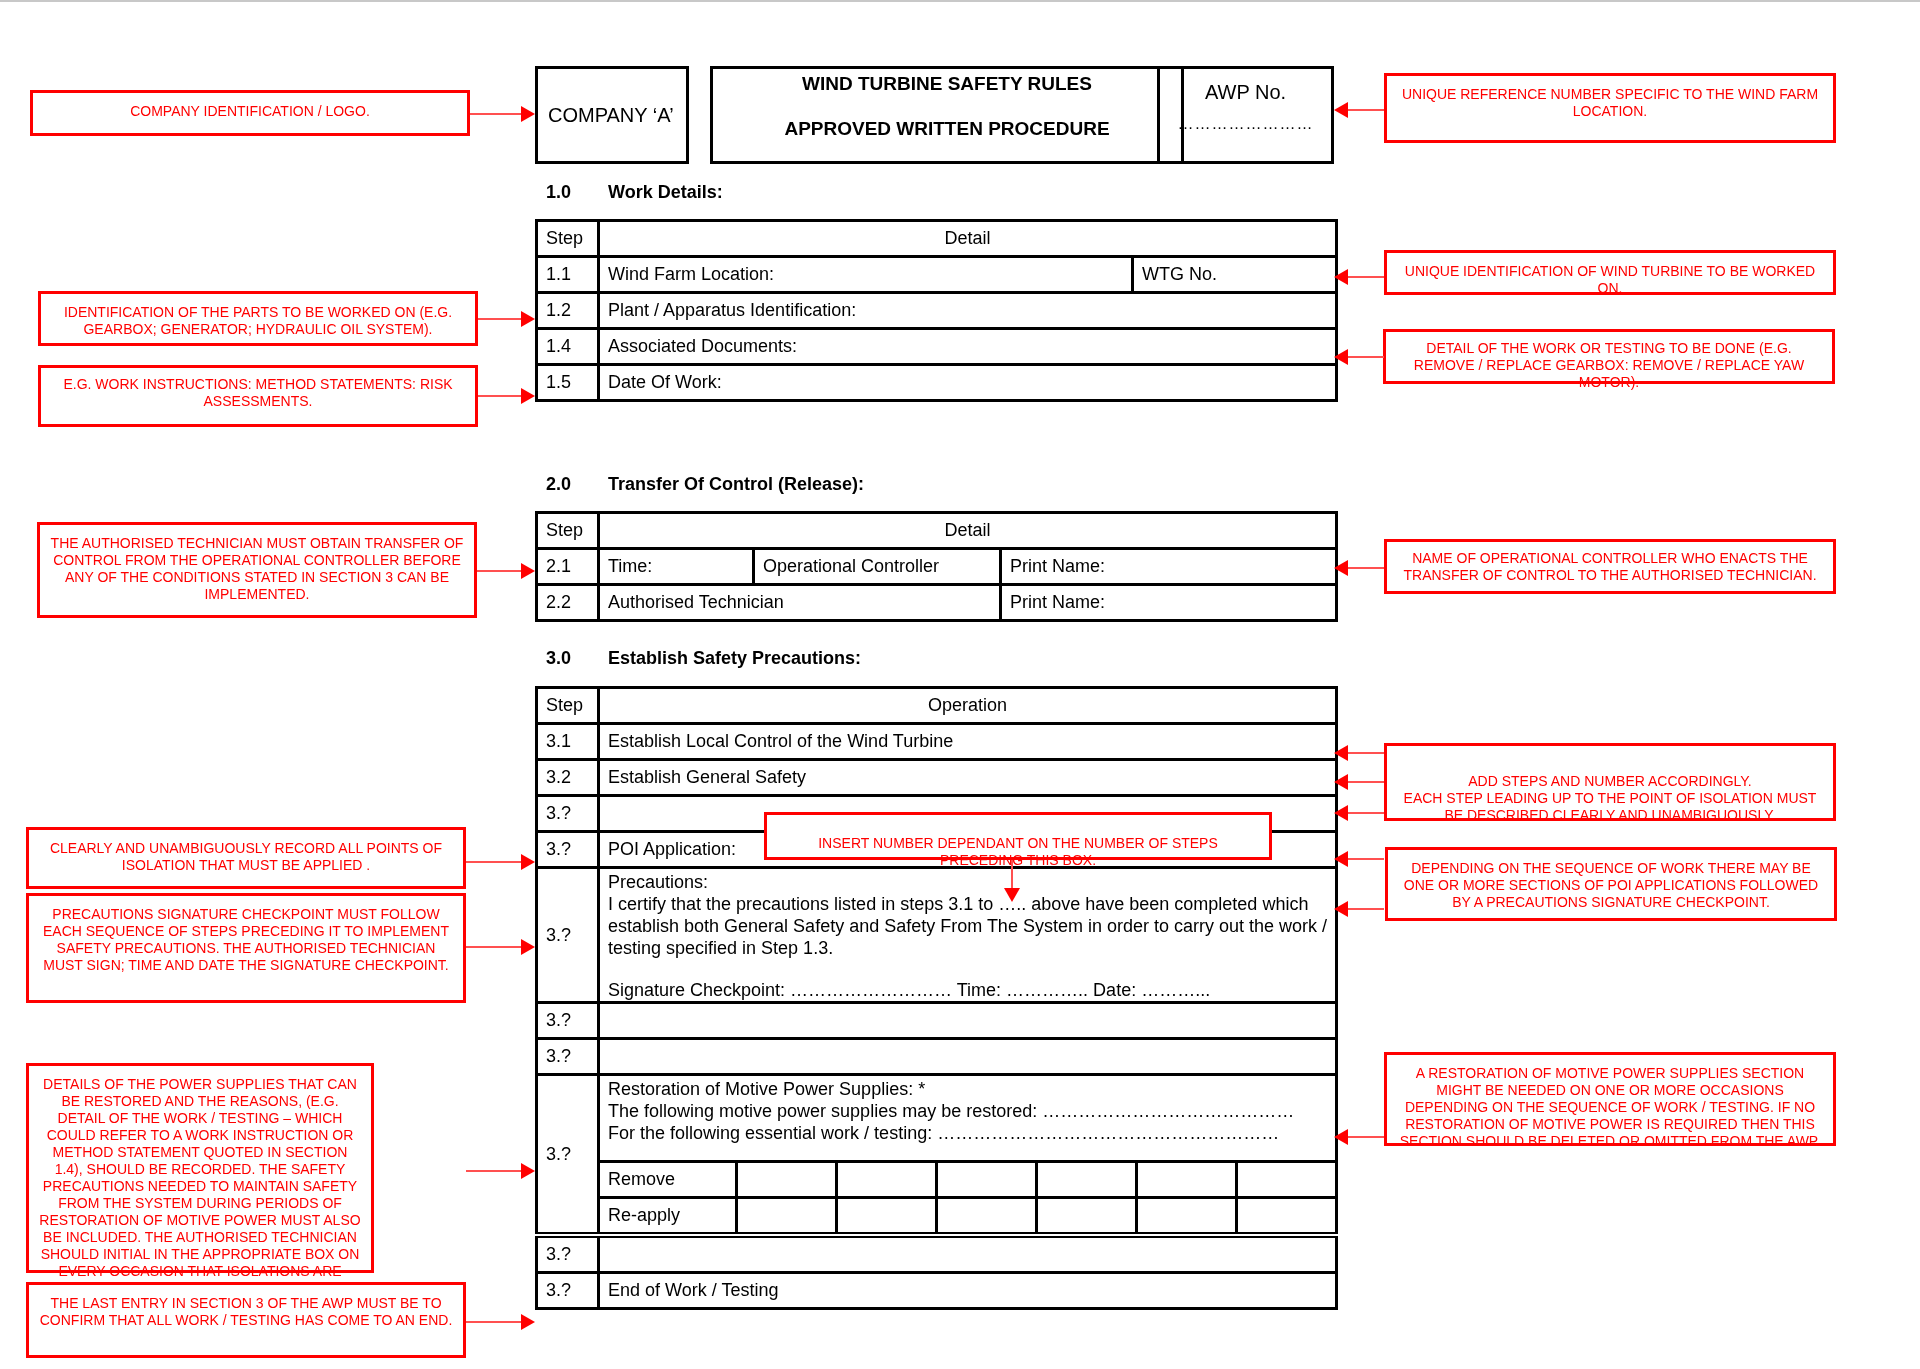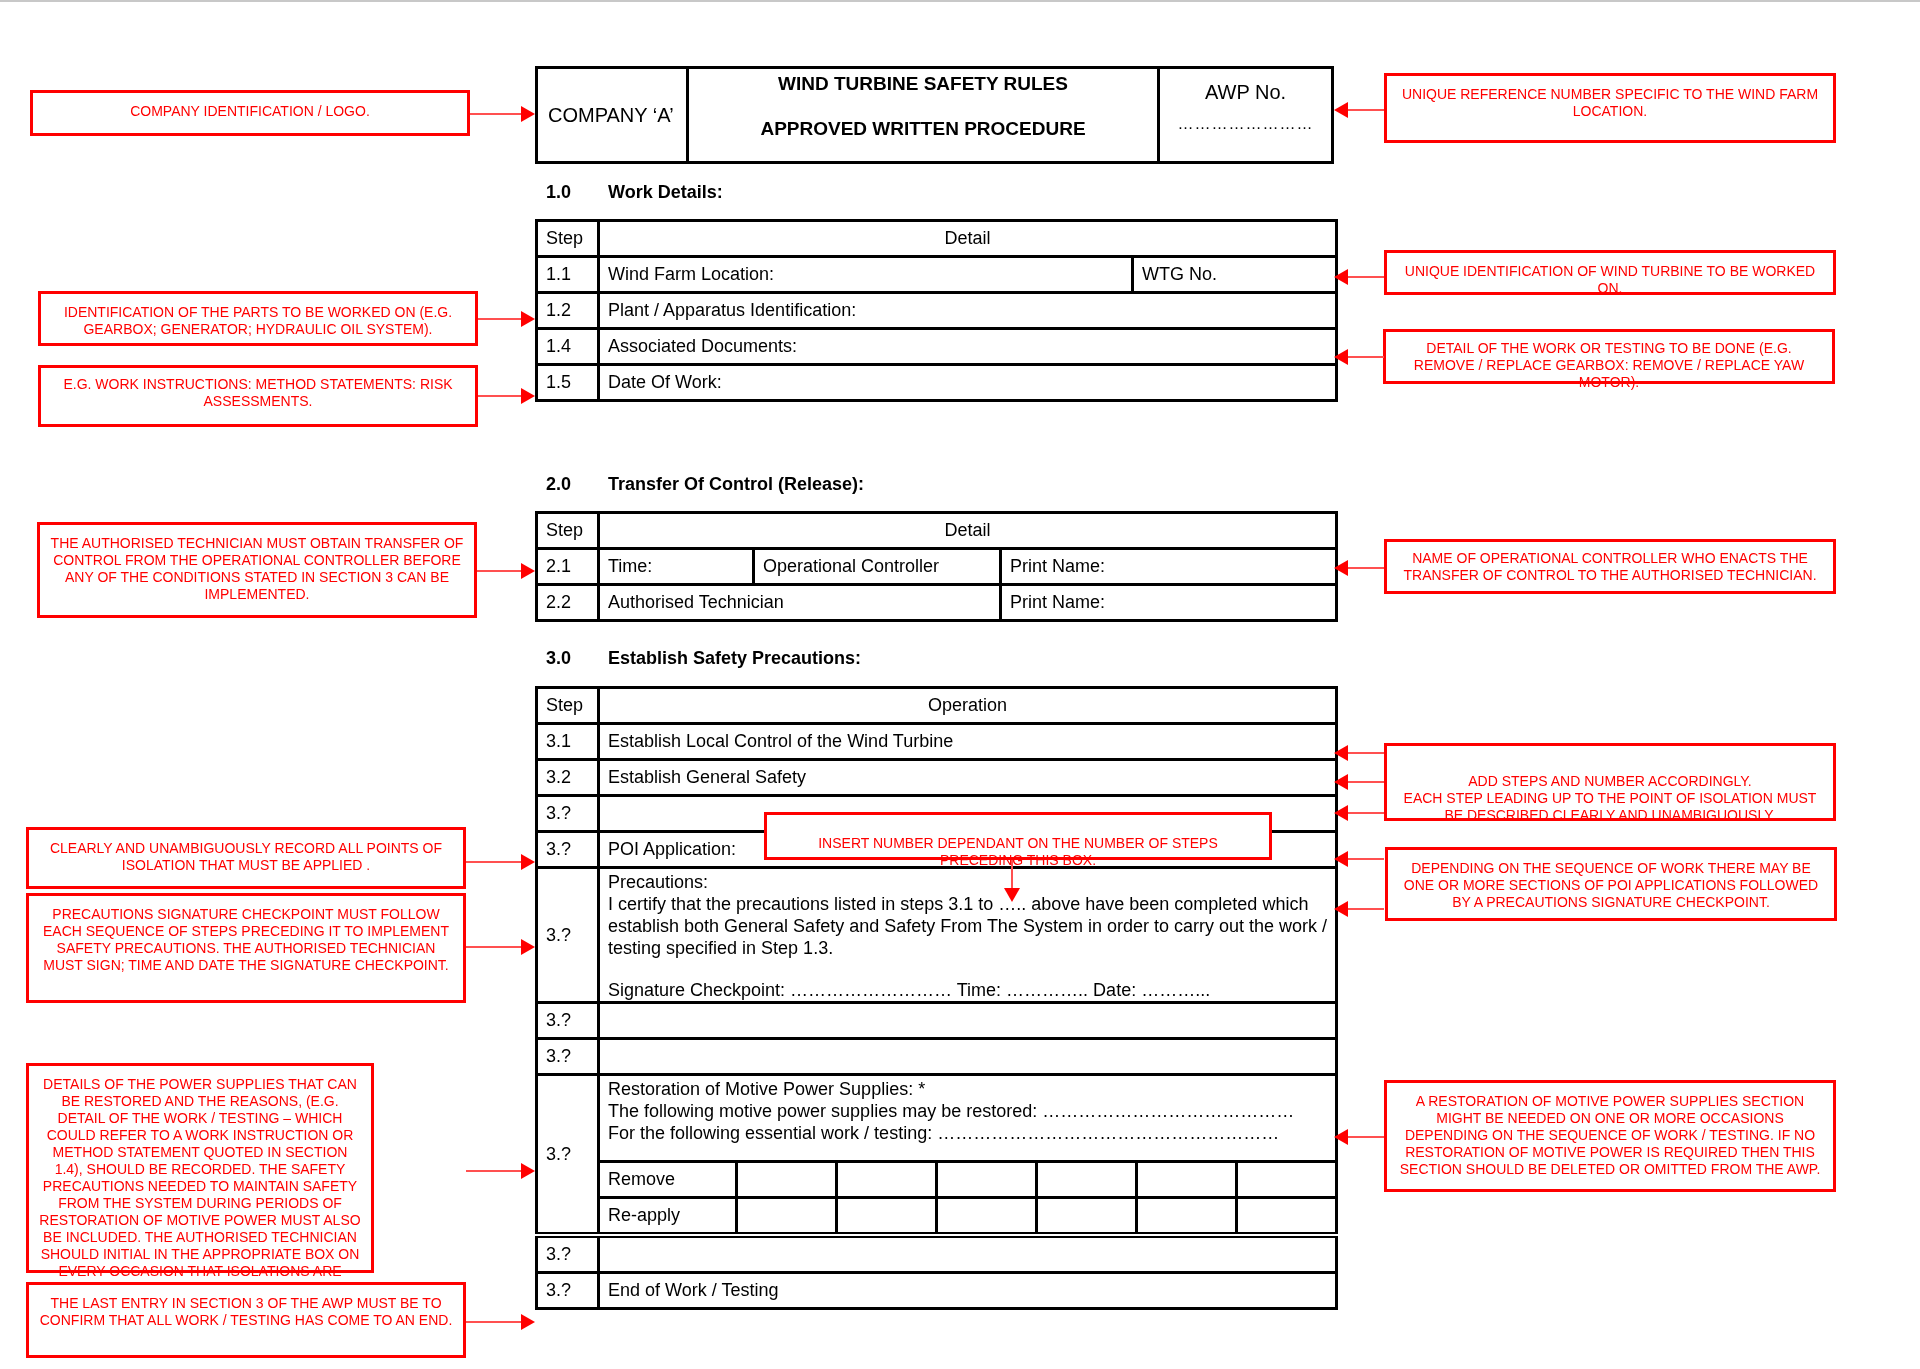--- a/index.html
+++ b/index.html
@@ -48,21 +48,21 @@
   }
 </style>
 </head>
 <body>
 
 <div class="topline"></div>
 
 <div class="cell" style="left:535px; top:66px; width:154px; height:98px; display:flex; align-items:center; padding-left:10px; font-size:20px;">
   <span>COMPANY ‘A’</span>
 </div>
-<div class="cell hdr-title" style="left:686px; top:66px; width:474px; height:98px;">
+<div class="cell hdr-title" style="left:710px; top:66px; width:474px; height:98px;">
   <div style="margin-top:4px;">WIND TURBINE SAFETY RULES</div>
   <div style="margin-top:23px;">APPROVED WRITTEN PROCEDURE</div>
 </div>
 <div class="cell" style="left:1157px; top:66px; width:177px; height:98px; text-align:center; font-size:20px;">
   <div style="margin-top:12px;">AWP No.</div>
   <div style="margin-top:10px; font-size:16px; letter-spacing:1px;">……………………</div>
 </div>
 
 <div class="section-heading" style="left:546px; top:182px;">
   <span class="num">1.0</span><span>Work Details:</span>
@@ -302,21 +302,21 @@
 <div class="arrow-head-left" style="left:1334px; top:805px;"></div>
 
 <div class="note" style="left:1385px; top:847px; width:452px; height:74px; padding-top:10px;">
   <span>DEPENDING ON THE SEQUENCE OF WORK THERE MAY BE ONE OR MORE SECTIONS OF POI APPLICATIONS FOLLOWED BY A PRECAUTIONS SIGNATURE CHECKPOINT.</span>
 </div>
 <div class="arrow-line" style="left:1348px; top:858px; width:36px;"></div>
 <div class="arrow-head-left" style="left:1334px; top:851px;"></div>
 <div class="arrow-line" style="left:1348px; top:908px; width:36px;"></div>
 <div class="arrow-head-left" style="left:1334px; top:901px;"></div>
 
-<div class="note" style="left:1384px; top:1080px; width:452px; height:112px; padding-top:10px;">
+<div class="note" style="left:1384px; top:1052px; width:452px; height:94px; padding-top:10px;">
   <span>A RESTORATION OF MOTIVE POWER SUPPLIES SECTION MIGHT BE NEEDED ON ONE OR MORE OCCASIONS DEPENDING ON THE SEQUENCE OF WORK / TESTING.  IF NO RESTORATION OF MOTIVE POWER IS REQUIRED THEN THIS SECTION SHOULD BE DELETED OR OMITTED FROM THE AWP.</span>
 </div>
 <div class="arrow-line" style="left:1348px; top:1136px; width:36px;"></div>
 <div class="arrow-head-left" style="left:1334px; top:1129px;"></div>
 
 <div class="note" style="left:764px; top:812px; width:508px; height:48px; padding-top:20px;">
   <span>INSERT NUMBER DEPENDANT ON THE NUMBER OF STEPS PRECEDING THIS BOX.</span>
 </div>
 <div class="arrow-vline" style="left:1011px; top:860px; height:30px;"></div>
 <div class="arrow-head-down" style="left:1004px; top:888px;"></div>

